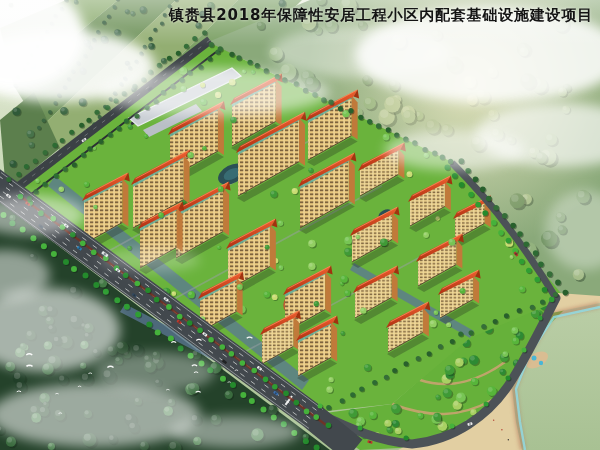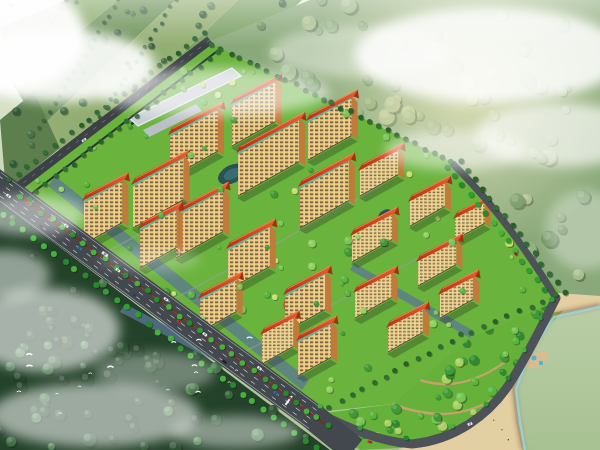--- a/index.html
+++ b/index.html
@@ -1914,13 +1914,14 @@
         <path d="M-2,0 Q0,-1.6 2,0" transform="translate(236.41037610708736 370.5722922459245) scale(0.8384661618620157)" stroke="#ffffff" stroke-width="0.9" fill="none" opacity="0.95"></path>
         <path d="M-2,0 Q0,-1.6 2,0" transform="translate(167.8707138588652 390.02135682851076) scale(0.8553890375420452)" stroke="#ffffff" stroke-width="0.9" fill="none" opacity="0.95"></path>
         <path d="M-2,0 Q0,-1.6 2,0" transform="translate(196.05410951771773 372.6353358849883) scale(1.054671253450215)" stroke="#ffffff" stroke-width="0.9" fill="none" opacity="0.95"></path>
         <path d="M-2,0 Q0,-1.6 2,0" transform="translate(229.2103297833819 382.4328705854714) scale(0.8099612256512047)" stroke="#ffffff" stroke-width="0.9" fill="none" opacity="0.95"></path>
         <path d="M-2,0 Q0,-1.6 2,0" transform="translate(110.46419107471593 367.55484802648425) scale(1.5379580888897182)" stroke="#ffffff" stroke-width="0.9" fill="none" opacity="0.95"></path>
         <path d="M-2,0 Q0,-1.6 2,0" transform="translate(18.907195997890085 391.76144644618034) scale(1.0787026276811957)" stroke="#ffffff" stroke-width="0.9" fill="none" opacity="0.95"></path>
       </g>
     <rect x="0" y="0" width="600" height="46" fill="url(#gFadeTop)" opacity="0.5"></rect>
   </svg>
 
+  <div class="title">镇赉县2018年保障性安居工程小区内配套基础设施建设项目</div>
 </div>
 
 </body></html>

